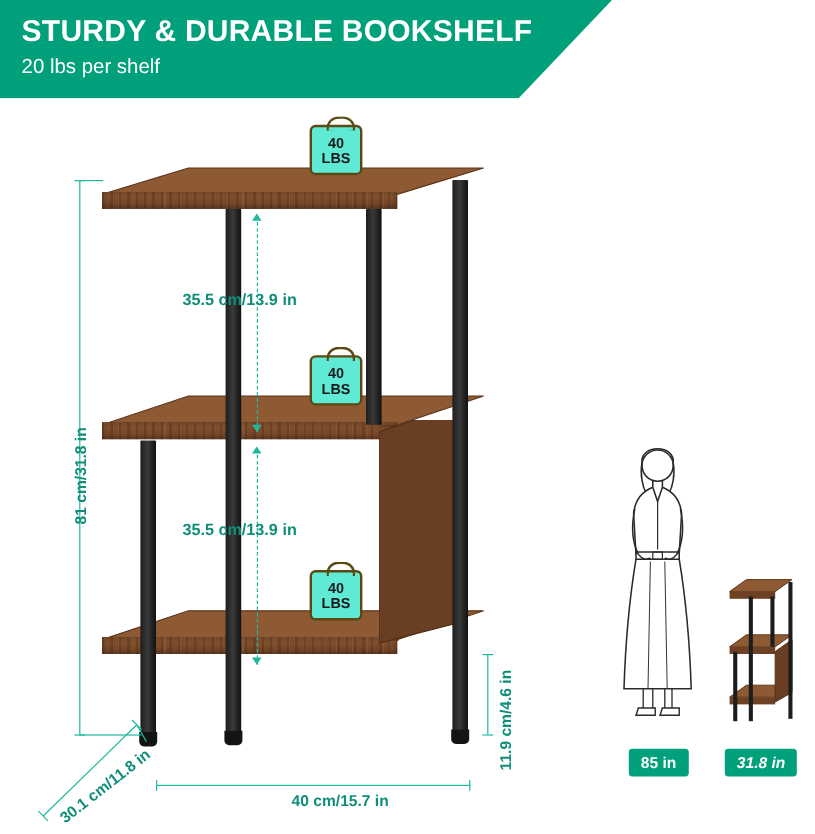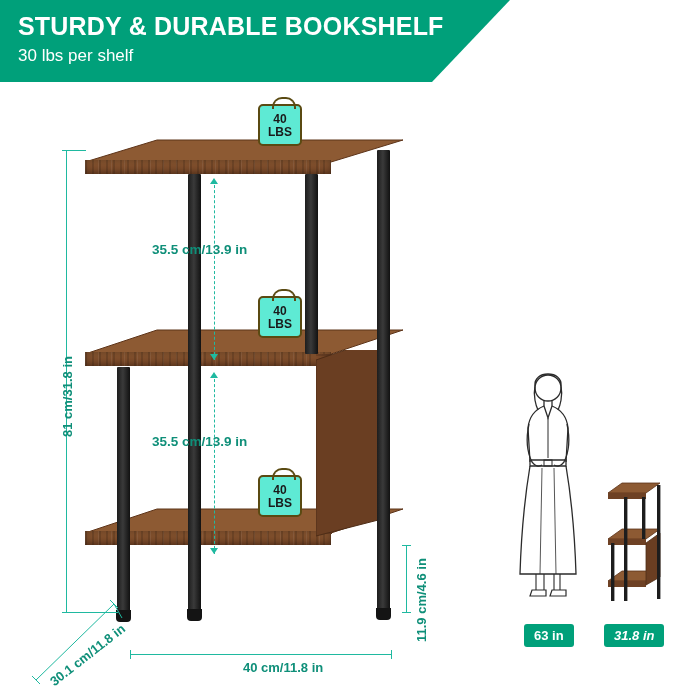--- a/index.html
+++ b/index.html
@@ -180,21 +180,21 @@
   .person-svg, .mini-shelf-svg {
     position: absolute;
   }
 </style>
 </head>
 <body>
 
 <div class="header">
   <div class="header-bg"></div>
   <div class="header-title">STURDY &amp; DURABLE BOOKSHELF</div>
-  <div class="header-sub">30 lbs per shelf</div>
+  <div class="header-sub">20 lbs per shelf</div>
 </div>
 
 <div class="canvas">
 
   <div>
 
     <svg class="person-svg" style="left:85px; top:56px;" width="320" height="30">
       <polygon points="0,24 72,0 318,0 318,6 76,6 8,28" fill="none"></polygon>
       <polygon points="0,24 72,2 318,2 246,24" fill="#8d5a33"></polygon>
       <polygon points="0,24 72,2 318,2 246,24" fill="none" stroke="#5d3419" stroke-width="1"></polygon>
@@ -263,21 +263,21 @@
     <line x1="6" y1="98" x2="84" y2="22" stroke="#1fb9a0" stroke-width="1"></line>
     <line x1="2" y1="94" x2="10" y2="102" stroke="#1fb9a0" stroke-width="1"></line>
     <line x1="80" y1="18" x2="88" y2="26" stroke="#1fb9a0" stroke-width="1"></line>
     <line x1="84" y1="22" x2="92" y2="36" stroke="#1fb9a0" stroke-width="1"></line>
   </svg>
   <div class="dim-label rot-diag" style="left:47px; top:595px;">30.1 cm/11.8 in</div>
 
   <div class="dim-line dim-h" style="left:130px; top:572px; width:262px;"></div>
   <div class="tick tick-v" style="left:130px; top:568px;"></div>
   <div class="tick tick-v" style="left:391px; top:568px;"></div>
-  <div class="dim-label" style="left:243px; top:578px;">40 cm/11.8 in</div>
+  <div class="dim-label" style="left:243px; top:578px;">40 cm/15.7 in</div>
 
   <div class="dim-line dim-v" style="left:406px; top:463px; height:67px;"></div>
   <div class="tick tick-h" style="left:402px; top:463px;"></div>
   <div class="tick tick-h" style="left:402px; top:530px;"></div>
   <div class="dim-label rot" style="left:414px; top:560px;">11.9 cm/4.6 in</div>
 
   <svg class="person-svg" style="left:508px; top:280px;" width="80" height="250">
 
     <circle cx="40" cy="26" r="13" fill="none" stroke="#2b2b2b" stroke-width="1.3"></circle>
 
@@ -299,21 +299,21 @@
     <rect x="36" y="98" width="8" height="6" fill="none" stroke="#2b2b2b" stroke-width="1"></rect>
 
     <path d="M22 104 C16 140, 13 180, 12 212 L68 212 C67 180, 64 140, 58 104" fill="none" stroke="#2b2b2b" stroke-width="1.3"></path>
     <path d="M34 106 L32 212 M46 106 L48 212" fill="none" stroke="#2b2b2b" stroke-width="0.8"></path>
 
     <path d="M28 212 L28 228 M36 212 L36 228 M46 212 L46 228 M52 212 L52 228" fill="none" stroke="#2b2b2b" stroke-width="1.1"></path>
 
     <path d="M24 228 L38 228 L38 234 L22 234 Z" fill="none" stroke="#2b2b2b" stroke-width="1.2"></path>
     <path d="M44 228 L58 228 L58 234 L42 234 Z" fill="none" stroke="#2b2b2b" stroke-width="1.2"></path>
   </svg>
-  <div class="scale-label" style="left:524px; top:542px;">63 in</div>
+  <div class="scale-label" style="left:524px; top:542px;">85 in</div>
 
   <svg class="mini-shelf-svg" style="left:604px; top:395px;" width="64" height="135">
 
     <polygon points="4,16 18,6 56,6 42,16" fill="#8d5a33" stroke="#5d3419" stroke-width="0.8"></polygon>
     <rect x="4" y="16" width="38" height="6" fill="#6e4124"></rect>
 
     <polygon points="4,62 18,52 56,52 42,62" fill="#8d5a33" stroke="#5d3419" stroke-width="0.8"></polygon>
     <rect x="4" y="62" width="38" height="6" fill="#6e4124"></rect>
 
     <polygon points="4,104 18,94 56,94 42,104" fill="#8d5a33" stroke="#5d3419" stroke-width="0.8"></polygon>

